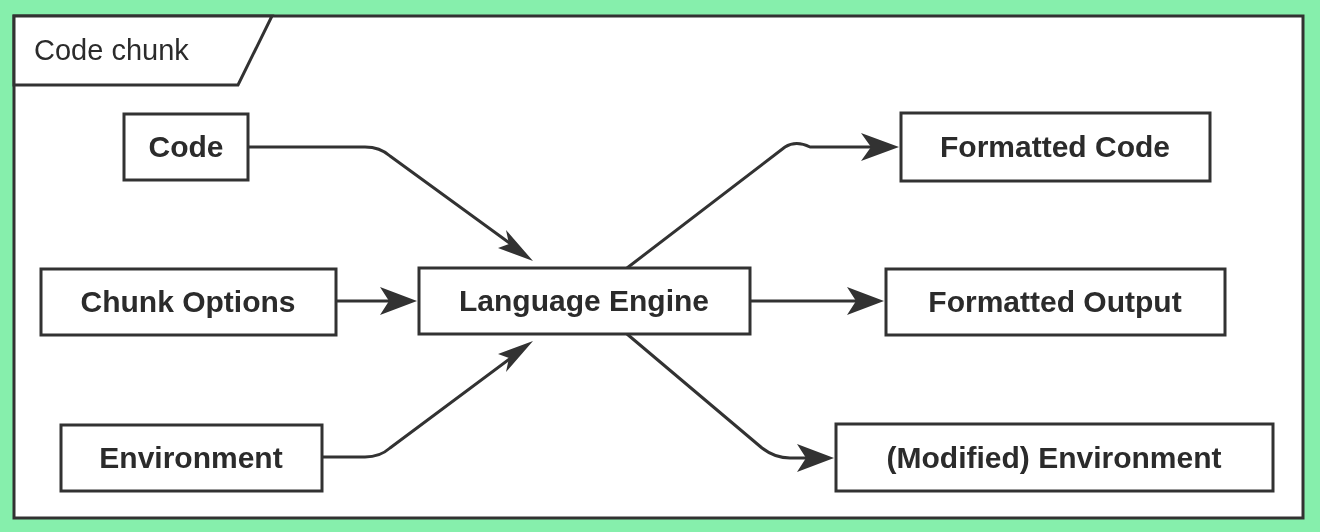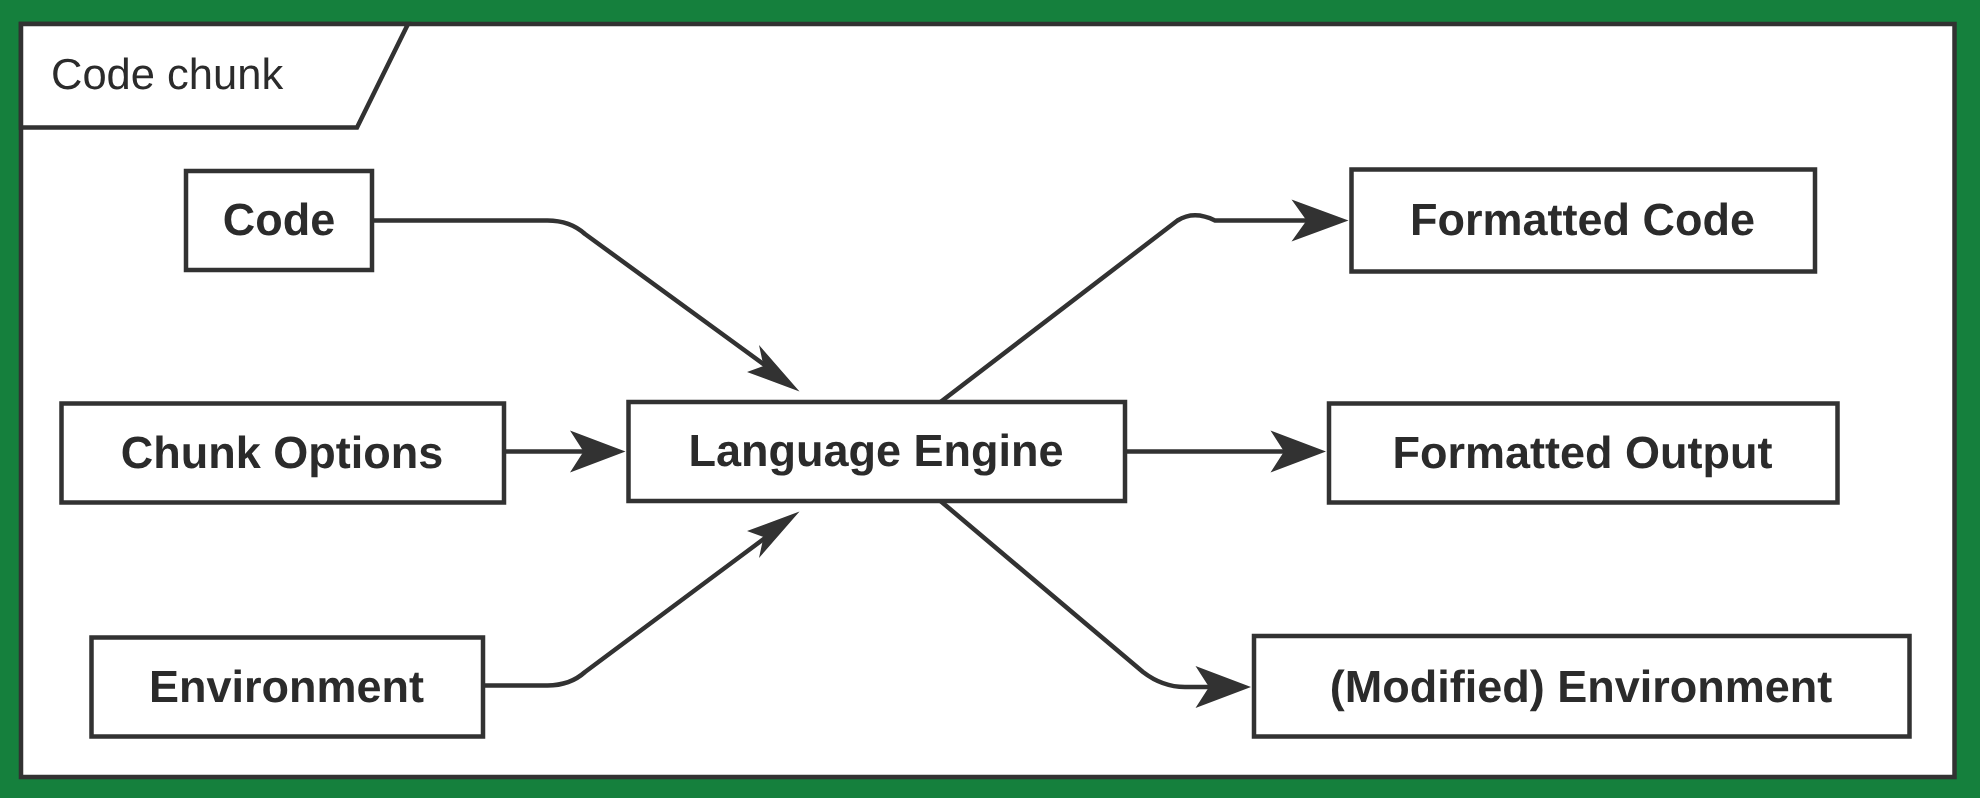--- a/index.html
+++ b/index.html
@@ -8,21 +8,21 @@
     padding: 0;
     background: #ffffff;
   }
   body {
     font-family: "Liberation Sans", sans-serif;
   }
   #diagram-root {
     position: relative;
     width: 1320px;
     height: 532px;
-    background: #15803d;
+    background: #86efac;
     overflow: hidden;
   }
   #diagram-svg {
     position: absolute;
     left: 0;
     top: 0;
     width: 1320px;
     height: 532px;
   }
   .node-label {

